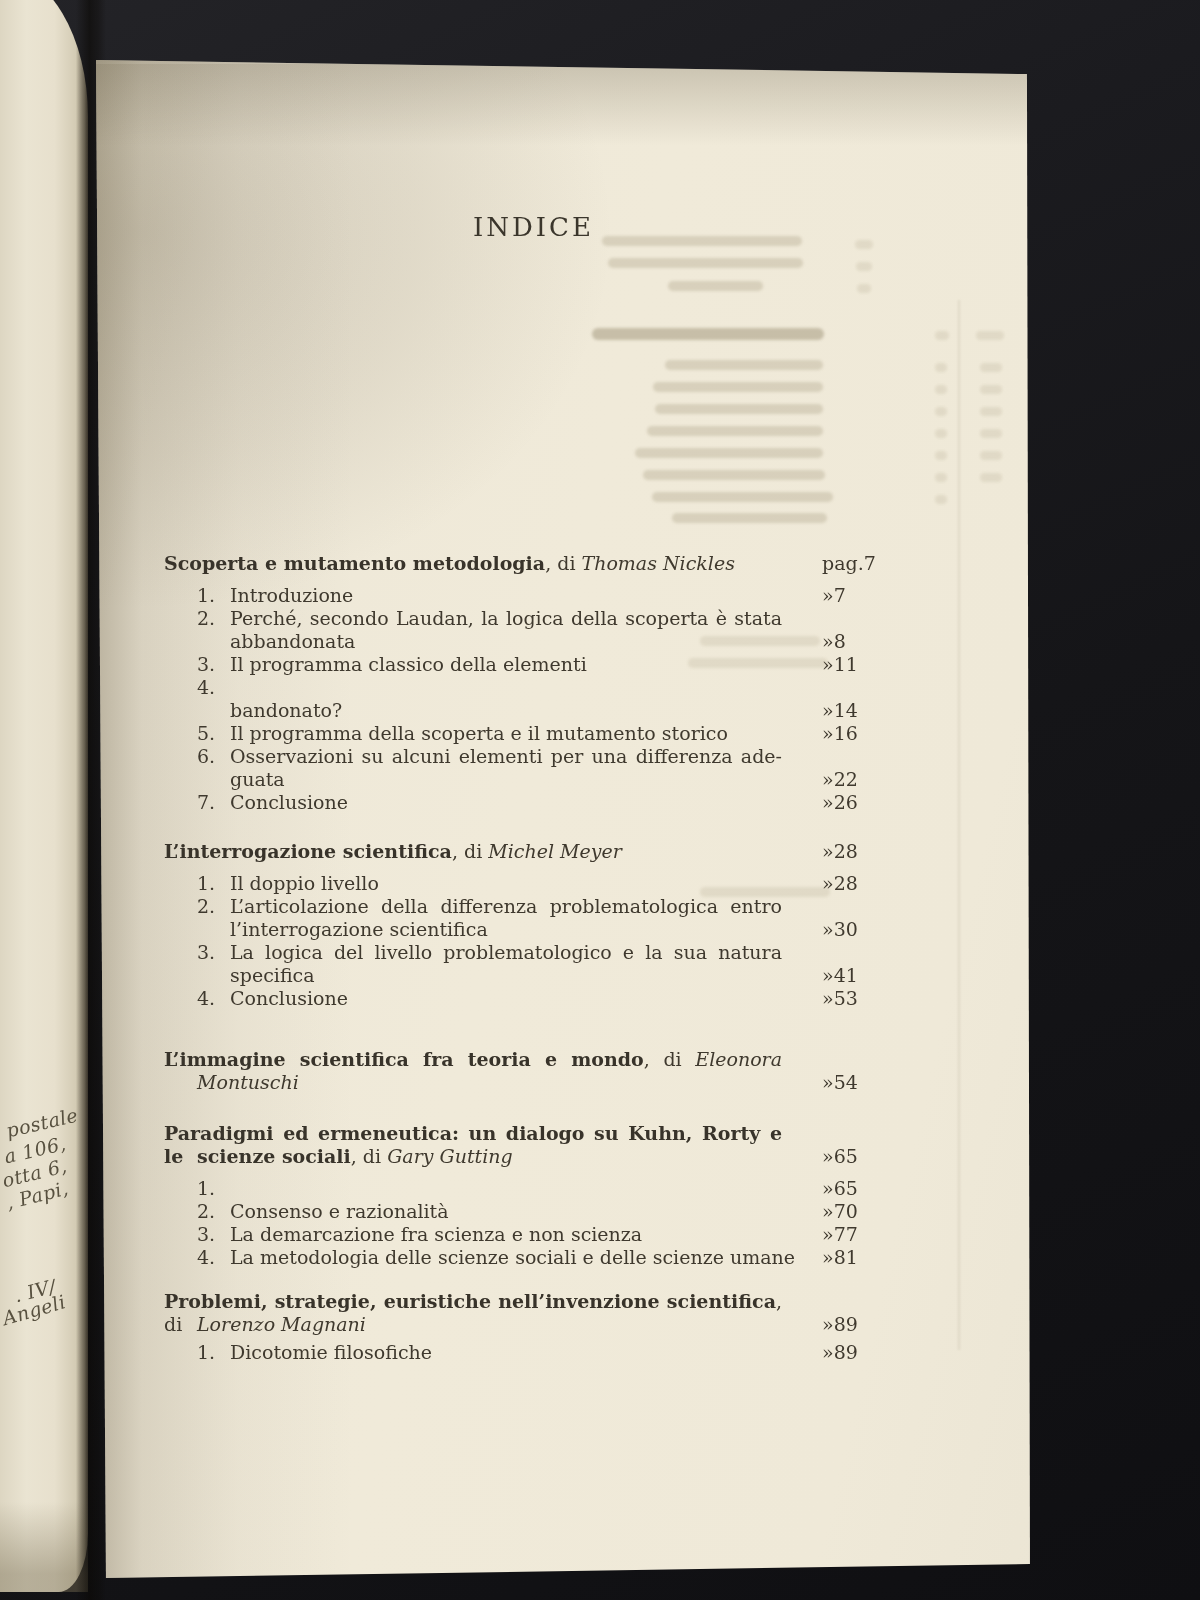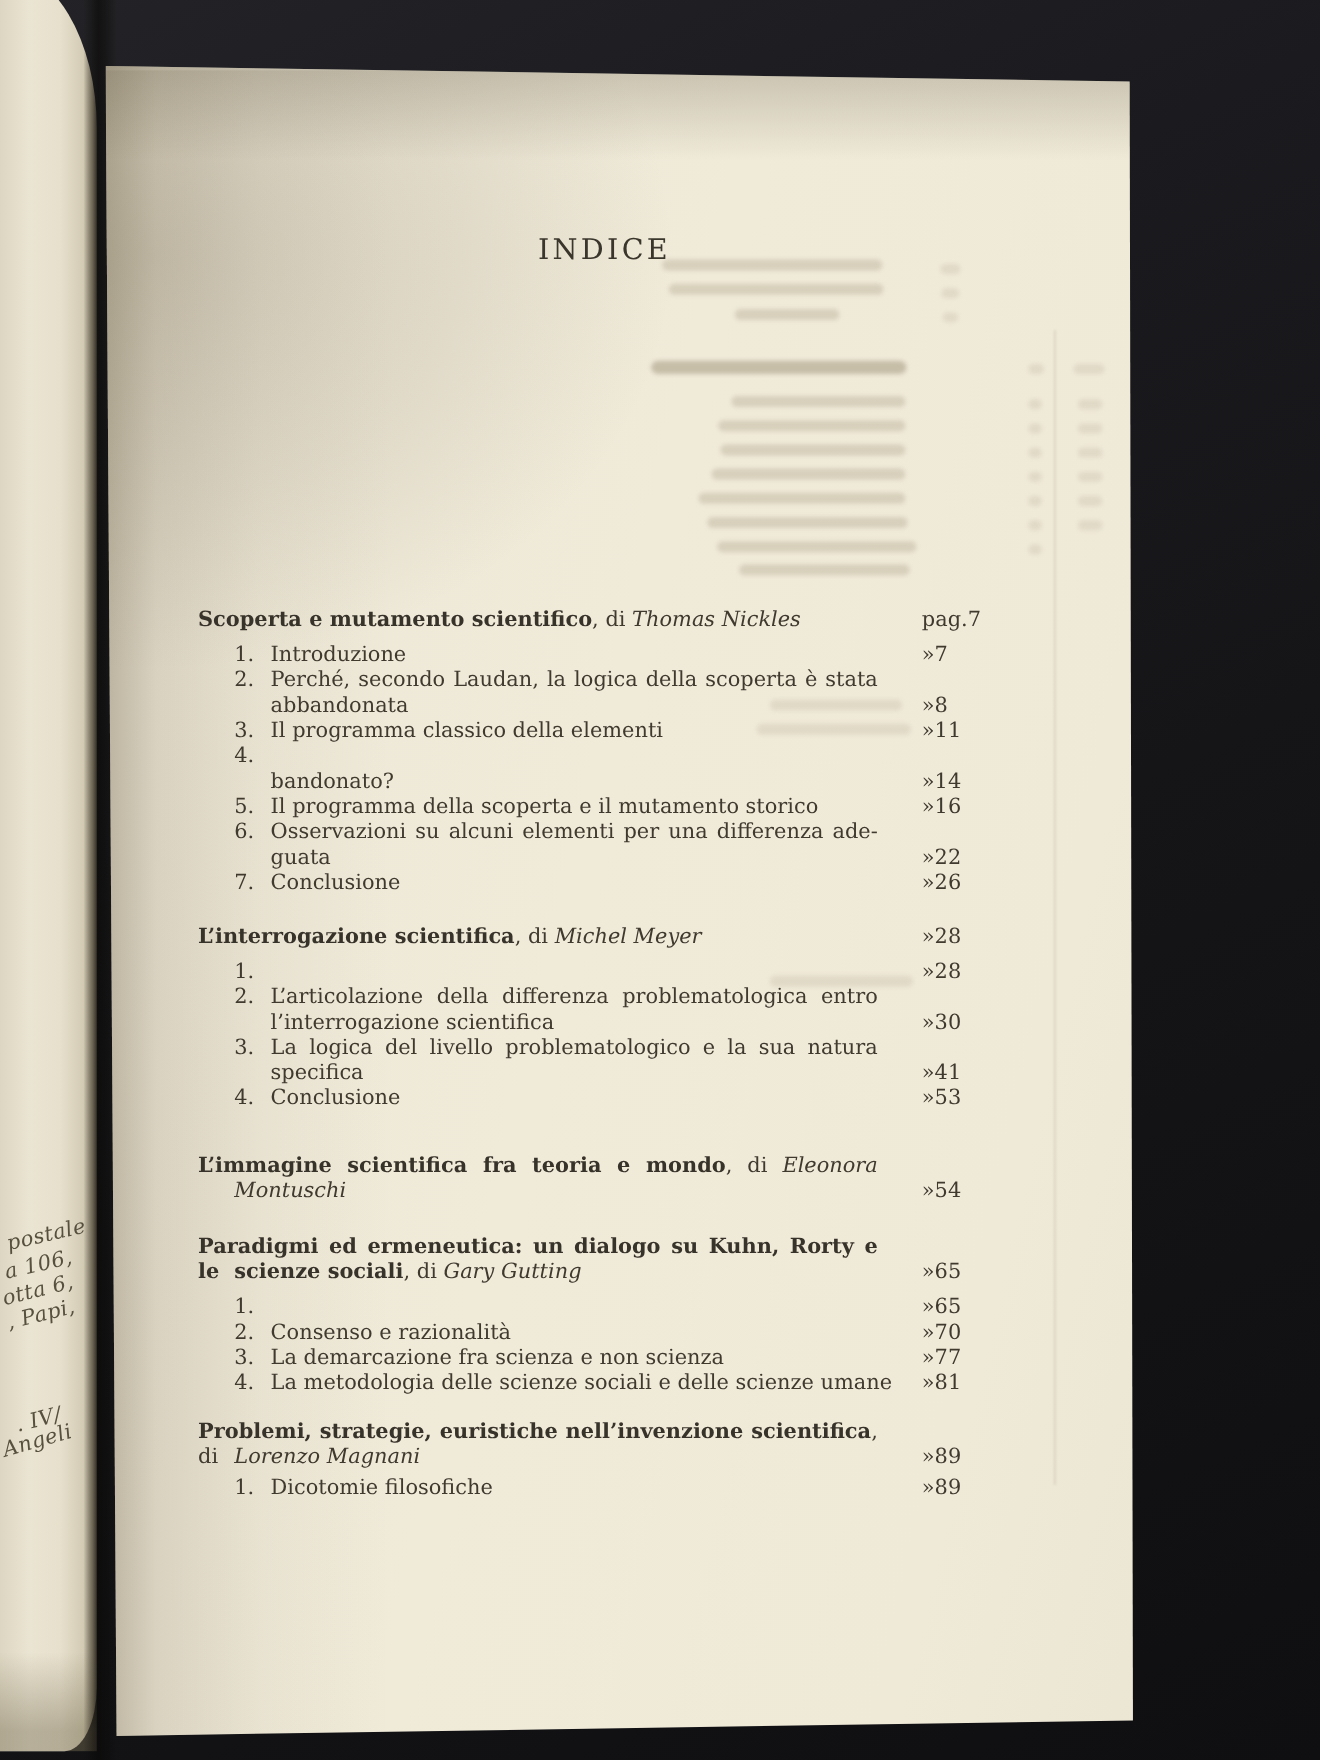--- a/index.html
+++ b/index.html
@@ -28,21 +28,21 @@
       background:linear-gradient(180deg,rgba(90,80,58,.28) 0%,rgba(90,80,58,0) 100%);}
   .page-wedge{position:absolute;left:6%;top:4%;width:560px;height:560px;
       background:radial-gradient(ellipse at 12% 30%,rgba(98,86,62,.22) 0%,rgba(98,86,62,.10) 40%,rgba(98,86,62,0) 68%);}
   .crease-v{position:absolute;left:958px;top:300px;width:2px;height:1050px;
       background:rgba(118,106,82,.12);filter:blur(1px);}
   
   .ghost{position:absolute;border-radius:6px;background:rgba(147,134,104,.26);filter:blur(1.7px);}
   .ghost.bold{background:rgba(138,126,96,.40);}
   .ghost.faint{background:rgba(147,134,104,.16);}
   
-  .content{position:absolute;left:180px;top:0;width:739px;height:1600px;color:#3f392e;}
+  .content{position:absolute;left:164px;top:0;width:739px;height:1600px;color:#3f392e;}
   .indice{position:absolute;top:212px;left:0;width:100%;margin:0;text-align:center;
       font-size:26px;font-weight:400;letter-spacing:3px;color:#3b362c;}
   .row{position:absolute;left:0;width:739px;height:23px;font-size:19px;line-height:23px;}
   .ttext{position:absolute;left:0;width:618px;}
   .ttext.ind{left:33px;width:585px;}
   .num{position:absolute;left:33px;}
   .itext{position:absolute;left:66px;width:552px;}
   .just{text-align:justify;text-align-last:justify;}
   .last{white-space:nowrap;}
   .b{font-weight:700;color:#38332a;}
@@ -107,21 +107,21 @@
         <div class="ghost faint" style="left: 688px; top: 658px; width: 140px; height: 10px;"></div>
         <div class="ghost faint" style="left: 700px; top: 887px; width: 130px; height: 10px;"></div>
       </div>
     <div class="crease-v"></div>
 
     <div class="content">
       <h1 class="indice">INDICE</h1>
       <div id="toc">
           <div class="sec">
             <div class="row" style="top: 552px;">
-              <span class="ttext last"><span class="b">Scoperta e mutamento scientifico</span><span>, di </span><span class="i">Thomas Nickles</span></span>
+              <span class="ttext last"><span class="b">Scoperta e mutamento metodologia</span><span>, di </span><span class="i">Thomas Nickles</span></span>
               <span class="ref">
                 <span class="dit">pag.</span>
                 <span class="pg">7</span>
               </span>
             </div>
             <div class="row" style="top: 584px;">
               <span class="num">1.</span>
               <span class="itext last">Introduzione</span>
               <span class="ref">
                 <span class="dit">»</span>
@@ -188,20 +188,21 @@
           <div class="sec">
             <div class="row" style="top: 840px;">
               <span class="ttext last"><span class="b">L’interrogazione scientifica</span><span>, di </span><span class="i">Michel Meyer</span></span>
               <span class="ref">
                 <span class="dit">»</span>
                 <span class="pg">28</span>
               </span>
             </div>
             <div class="row" style="top: 872px;">
               <span class="num">1.</span>
+              <span class="itext last">Il doppio livello</span>
               <span class="ref">
                 <span class="dit">»</span>
                 <span class="pg">28</span>
               </span>
             </div>
             <div class="row" style="top: 895px;">
               <span class="num">2.</span>
               <span class="itext just">L’articolazione della differenza problematologica entro</span>
             </div>
             <div class="row" style="top: 918px;">

